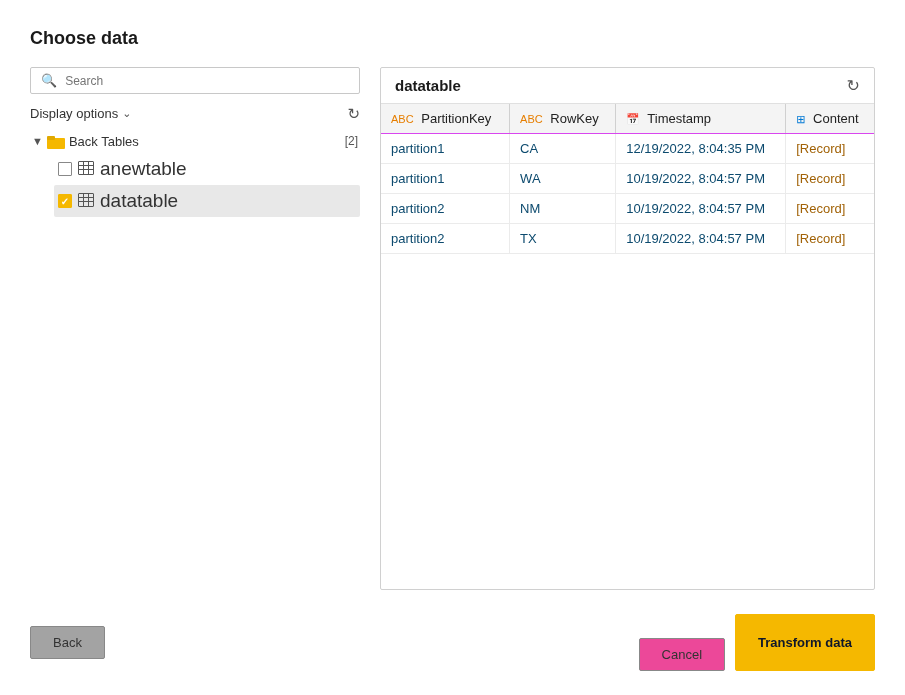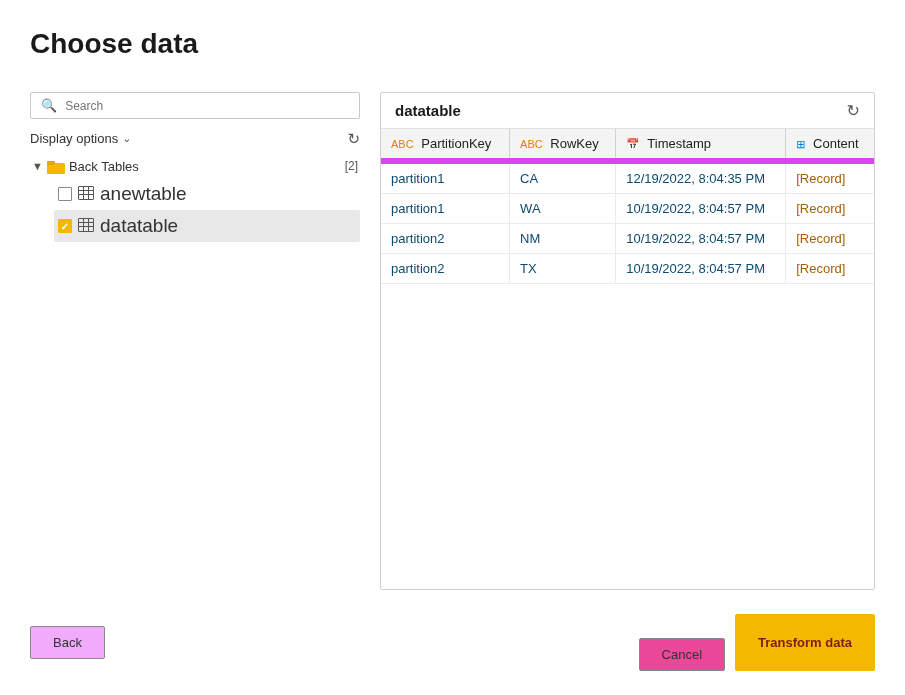--- a/index.html
+++ b/index.html
@@ -14,24 +14,24 @@
     }
 
     .page-container {
       display: flex;
       flex-direction: column;
       height: 100%;
       padding: 28px 30px 20px 30px;
     }
 
     .page-title {
-      font-size: 28px;
+      font-size: 18px;
       font-weight: 600;
       color: #1a1a1a;
-      margin-bottom: 32px;
+      margin-bottom: 18px;
     }
 
     .main-content {
       display: flex;
       flex: 1;
       gap: 20px;
       overflow: hidden;
     }
 
     
@@ -230,21 +230,21 @@
     }
 
     .data-table {
       width: 100%;
       border-collapse: collapse;
       font-size: 13px;
     }
 
     .data-table th {
       background: #f4f4f4;
-      border-bottom: 6px solid #d946ef;
+      border-bottom: 1px solid #d946ef;
       border-right: 1px solid #d0d0d0;
       padding: 7px 10px;
       text-align: left;
       font-weight: 500;
       color: #222;
       white-space: nowrap;
     }
 
     .data-table th:last-child {
       border-right: none;
@@ -294,35 +294,35 @@
     .btn {
       padding: 8px 22px;
       font-size: 13px;
       border-radius: 2px;
       cursor: pointer;
       font-family: 'Segoe UI', sans-serif;
     }
 
     .btn-back {
       border: 1px solid #888;
-      background: #f0abfc;
+      background: #a3a3a3;
       color: #333;
     }
 
     .btn-cancel {
       border: 1px solid #888;
       background: #ec4899;
       color: #333;
       margin-top: 24px;
     }
 
     .btn-transform {
       background: #f5b800;
       border: 1px solid #f5b800;
-      color: #7f1d1d;
+      color: #0f172a;
       font-weight: 600;
     }
 
     .footer-right {
       display: flex;
       gap: 10px;
     }
   </style>
 </head>
 <body>

